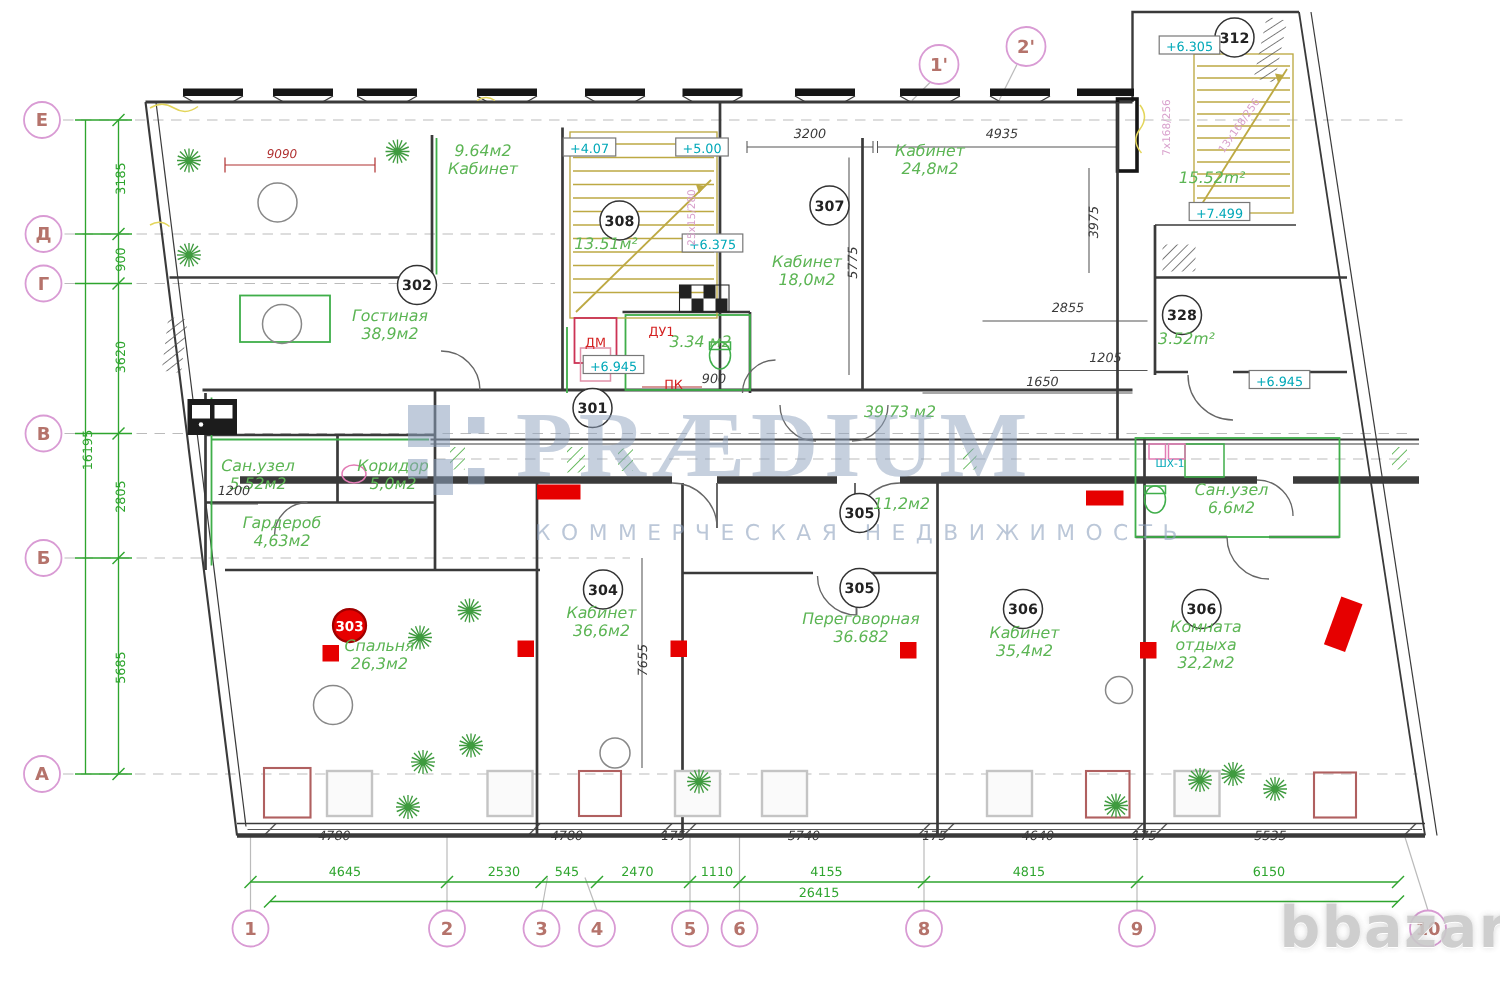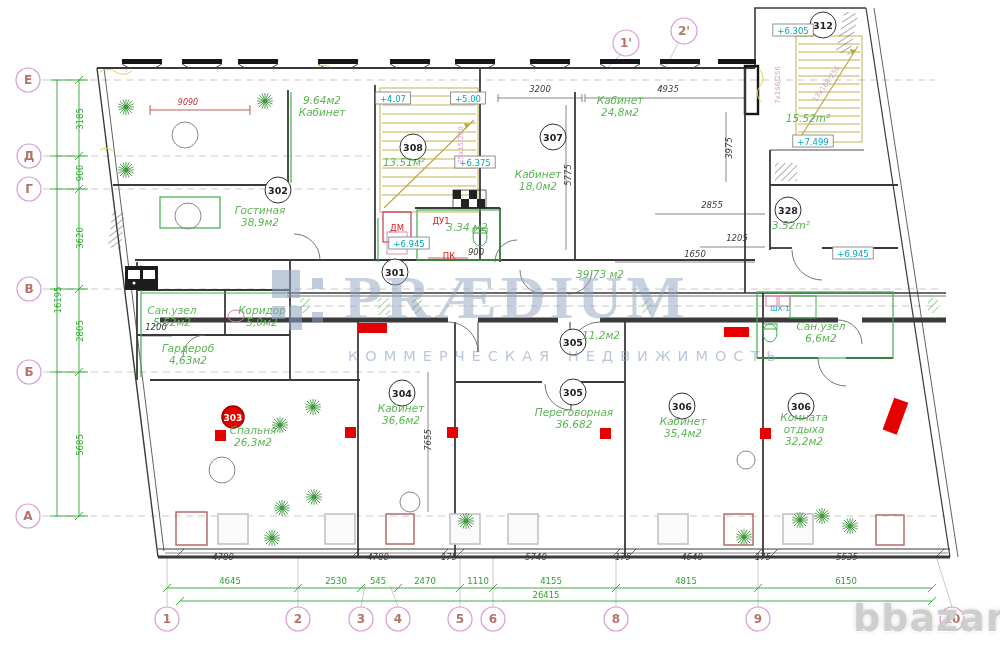--- a/index.html
+++ b/index.html
@@ -25,21 +25,21 @@
   .wm-logo{position:relative;width:58px;height:66px;margin-right:14px;opacity:.55;}
   .wm-logo div{position:absolute;background:#8da2be;}
   .wm-b1{left:0;top:2px;width:28px;height:28px;}
   .wm-b2{left:0;top:38px;width:13px;height:13px;}
   .wm-b3{left:17px;top:38px;width:13px;height:24px;}
   .wm-b4{left:40px;top:10px;width:11px;height:11px;}
   .wm-b5{left:40px;top:44px;width:11px;height:11px;}
   .wm-title{font-family:"Liberation Serif","DejaVu Serif",serif;font-weight:bold;
             font-size:62px;line-height:58px;letter-spacing:4px;color:rgba(141,162,190,.5);}
   .wm-sub{margin-top:14px;margin-left:76px;font-size:14.5px;letter-spacing:7px;
-          color:rgba(141,162,190,.6);white-space:nowrap;}
+          color:rgba(141,162,190,.6);white-space:nowrap;text-align:right;}
   #badge{position:absolute;left:853px;top:596px;font-size:38px;font-weight:bold;
          letter-spacing:1px;color:#c9c9c9;opacity:.9;
          text-shadow:0 1px 0 #fff,0 0 4px rgba(120,120,120,.35);}
 </style>
 </head>
 <body>
 
 <div id="stage">
 
 <svg id="plan-svg" width="1000" height="667" viewBox="0 0 1000 667">

